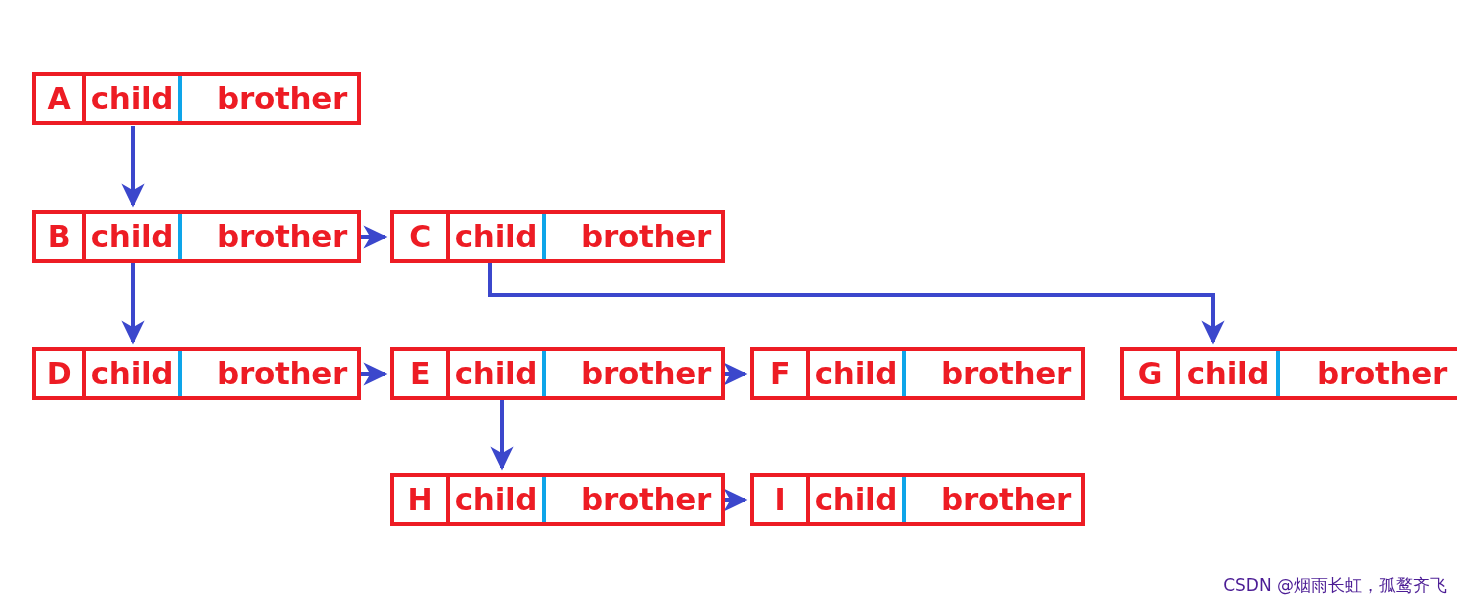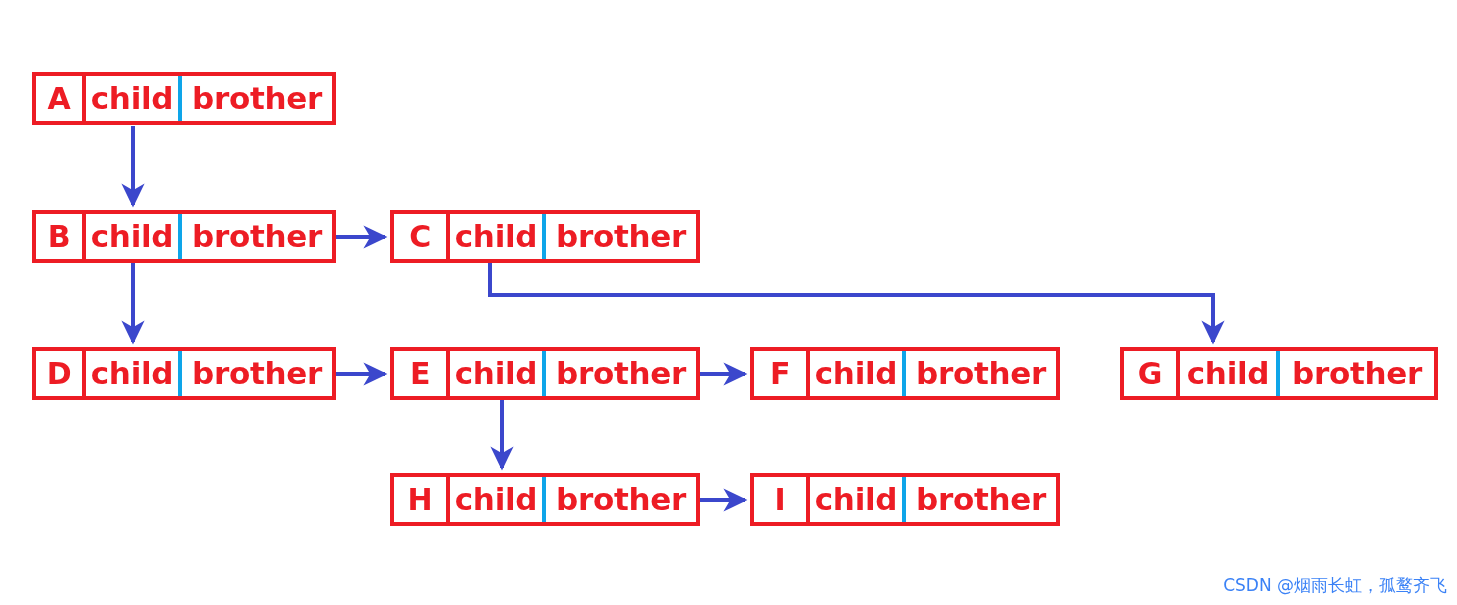--- a/index.html
+++ b/index.html
@@ -51,27 +51,28 @@
     width: 50px;
     border-right: 4px solid #ED1C24;
     font-size: 30px;
   }
   .cell-child {
     width: 96px;
     border-right: 4px solid #0ea5e9;
   }
   .cell-brother {
     width: 150px;
+    margin-left: 25px;
   }
 
   .watermark {
     position: absolute;
     right: 10px;
     bottom: 8px;
-    color: #3b82f6;
+    color: #4c1d95;
     font-size: 17px;
     font-family: "DejaVu Sans", sans-serif;
     white-space: nowrap;
     z-index: 3;
   }
 </style>
 </head>
 <body>
 
 <div id="canvas">

